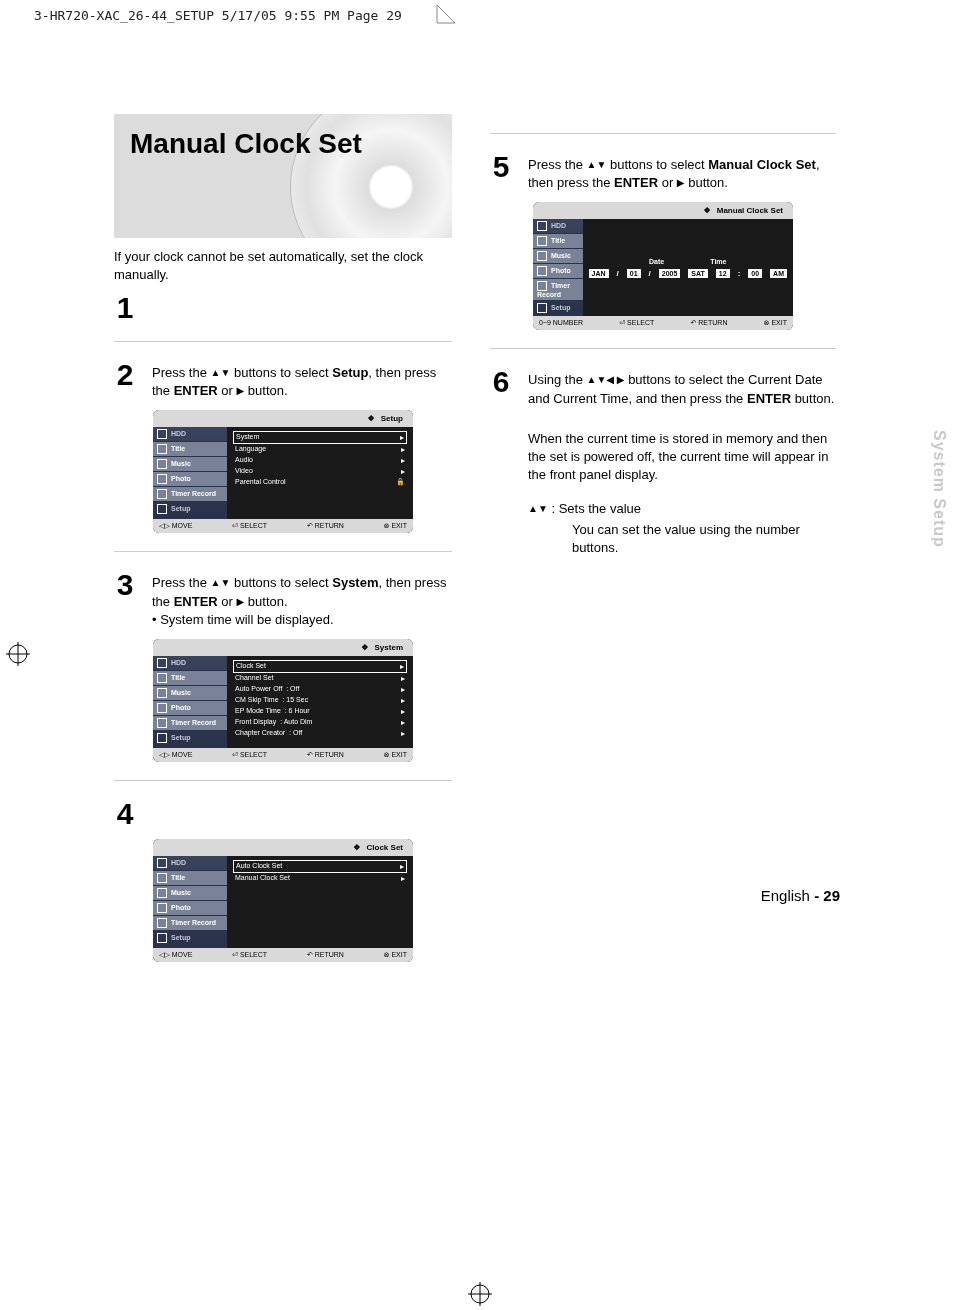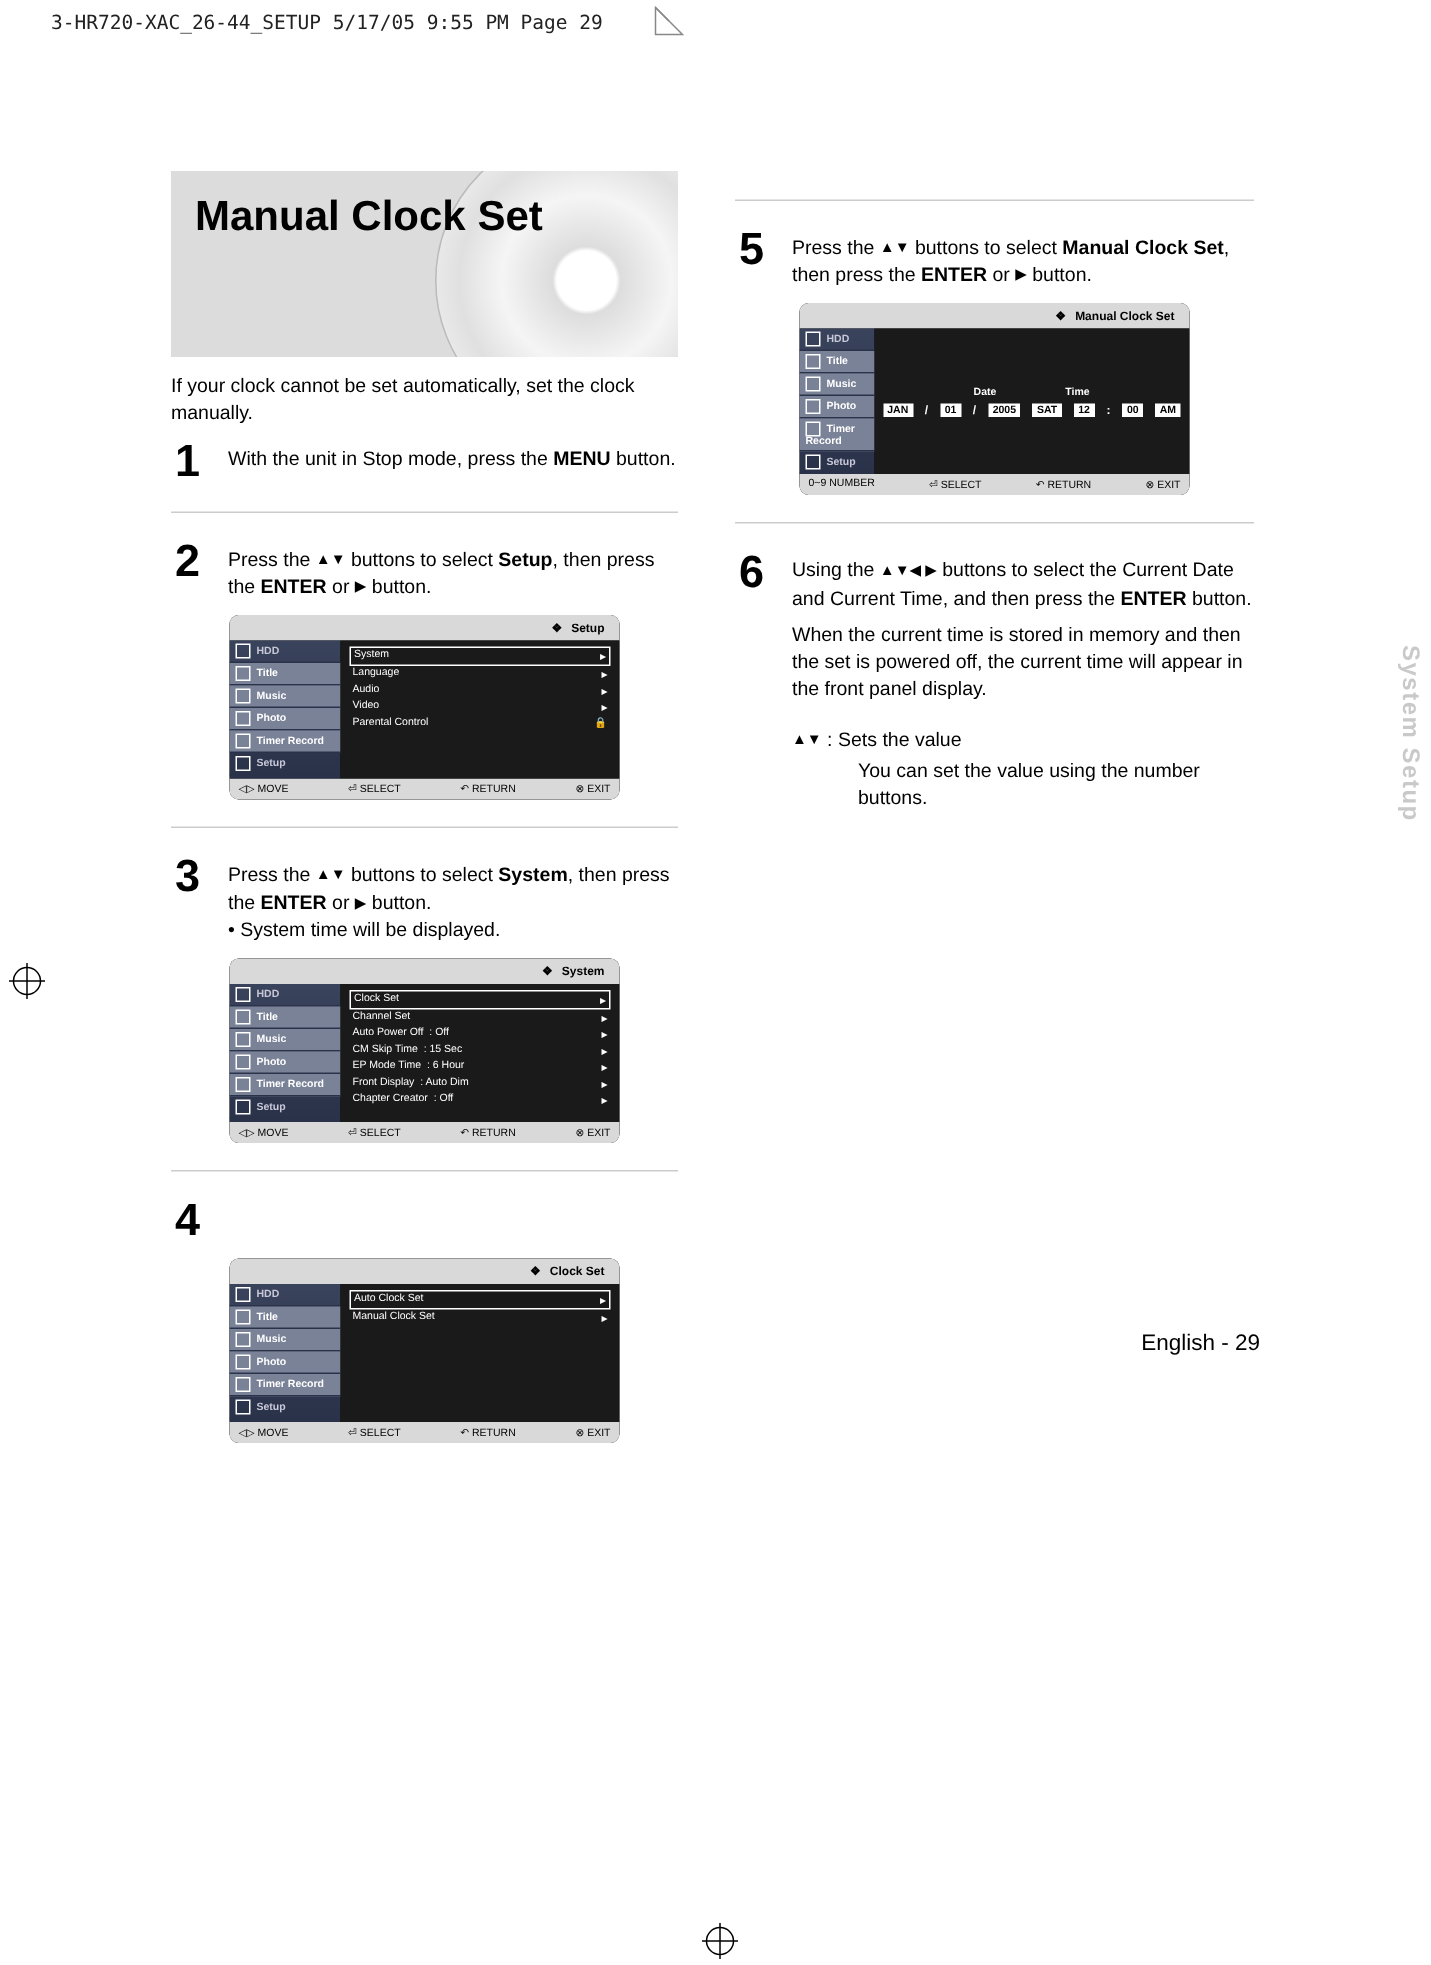--- a/index.html
+++ b/index.html
@@ -35,21 +35,21 @@
 .osd .main .row.sel{border:1px solid #fff}
 .osd .main .row .arr:after{content:"▸";font-size:8px}
 .osd .ftr{background:#d9d9d9;color:#000;font-size:7px;padding:3px 6px;display:flex;justify-content:space-between}
 .osd .ftr span{white-space:nowrap}
 .osd.date .main{display:flex;flex-direction:column;align-items:center;justify-content:center;gap:4px}
 .osd.date .main .labels{display:flex;gap:46px;font-size:7px;color:#fff;font-weight:bold}
 .osd.date .main .vals{display:flex;gap:8px;font-size:8px;color:#fff;font-weight:bold;align-items:center}
 .osd.date .main .vals .box{background:#fff;color:#000;padding:1px 3px;font-size:7px}
 .sidetab{position:absolute;right:6px;top:430px;writing-mode:vertical-rl;font-size:16px;color:#c9c9c9;font-weight:bold;letter-spacing:1px}
 .footer{position:absolute;right:114px;bottom:84px;font-size:15px}
-.footer b{font-weight:normal}
+.footer b{font-weight:bold}
 .tri{font-size:10px;vertical-align:1px}
 </style>
 </head>
 <body>
 
 <div class="page">
   <div class="crop-header">3-HR720-XAC_26-44_SETUP   5/17/05   9:55 PM   Page 29</div>
   <div class="cornerfold"><svg viewBox="0 0 20 20">
         <path d="M1 19 L1 1 L19 19 Z" fill="none" stroke="#888" stroke-width="1"></path>
         <path d="M1 1 L10 10" stroke="#888" stroke-width="1"></path>
@@ -68,21 +68,20 @@
   <div class="title-block">
     <div class="disc"></div>
     <div class="tt">Manual Clock Set</div>
   </div>
 
   <div class="col-l">
     <p class="bodytxt">If your clock cannot be set automatically, set the clock manually.</p>
 
     <div class="step">
       <div class="num">1</div>
-      <div class="txt"><span>With the unit in Stop mode, press the </span><b>MENU</b><span> button.</span></div>
     </div>
     <hr class="sep">
 
     <div class="step">
       <div class="num">2</div>
       <div class="txt"><span>Press the </span><span class="tri">▲▼</span><span> buttons to select </span><b>Setup</b><span>, then press the </span><b>ENTER</b><span> or </span><span class="tri">▶</span><span> button.</span></div>
     </div>
 
     <div class="osd">
       <div class="hdr">Setup</div>
@@ -257,21 +256,21 @@
           <span>⊗ EXIT</span>
         </div>
     </div>
 
     <hr class="sep">
 
     <div class="step">
       <div class="num">6</div>
       <div class="txt">
         <span>Using the </span><span class="tri">▲▼◀ ▶</span><span> buttons to select the Current Date and Current Time, and then press the </span><b>ENTER</b><span> button.</span>
-        <div style="margin-top:6px">When the current time is stored in memory and then the set is powered off, the current time will appear in the front panel display.</div>
+        <div style="margin-top:22px">When the current time is stored in memory and then the set is powered off, the current time will appear in the front panel display.</div>
         <div style="margin-top:16px"><span class="tri">▲▼</span><span> : Sets the value</span></div>
         <div style="margin-left:44px;margin-top:2px">You can set the value using the number buttons.</div>
       </div>
     </div>
   </div>
 
   <div class="sidetab">System Setup</div>
   <div class="footer"><span>English</span><b><span> - </span><span>29</span></b></div>
 </div>
 

